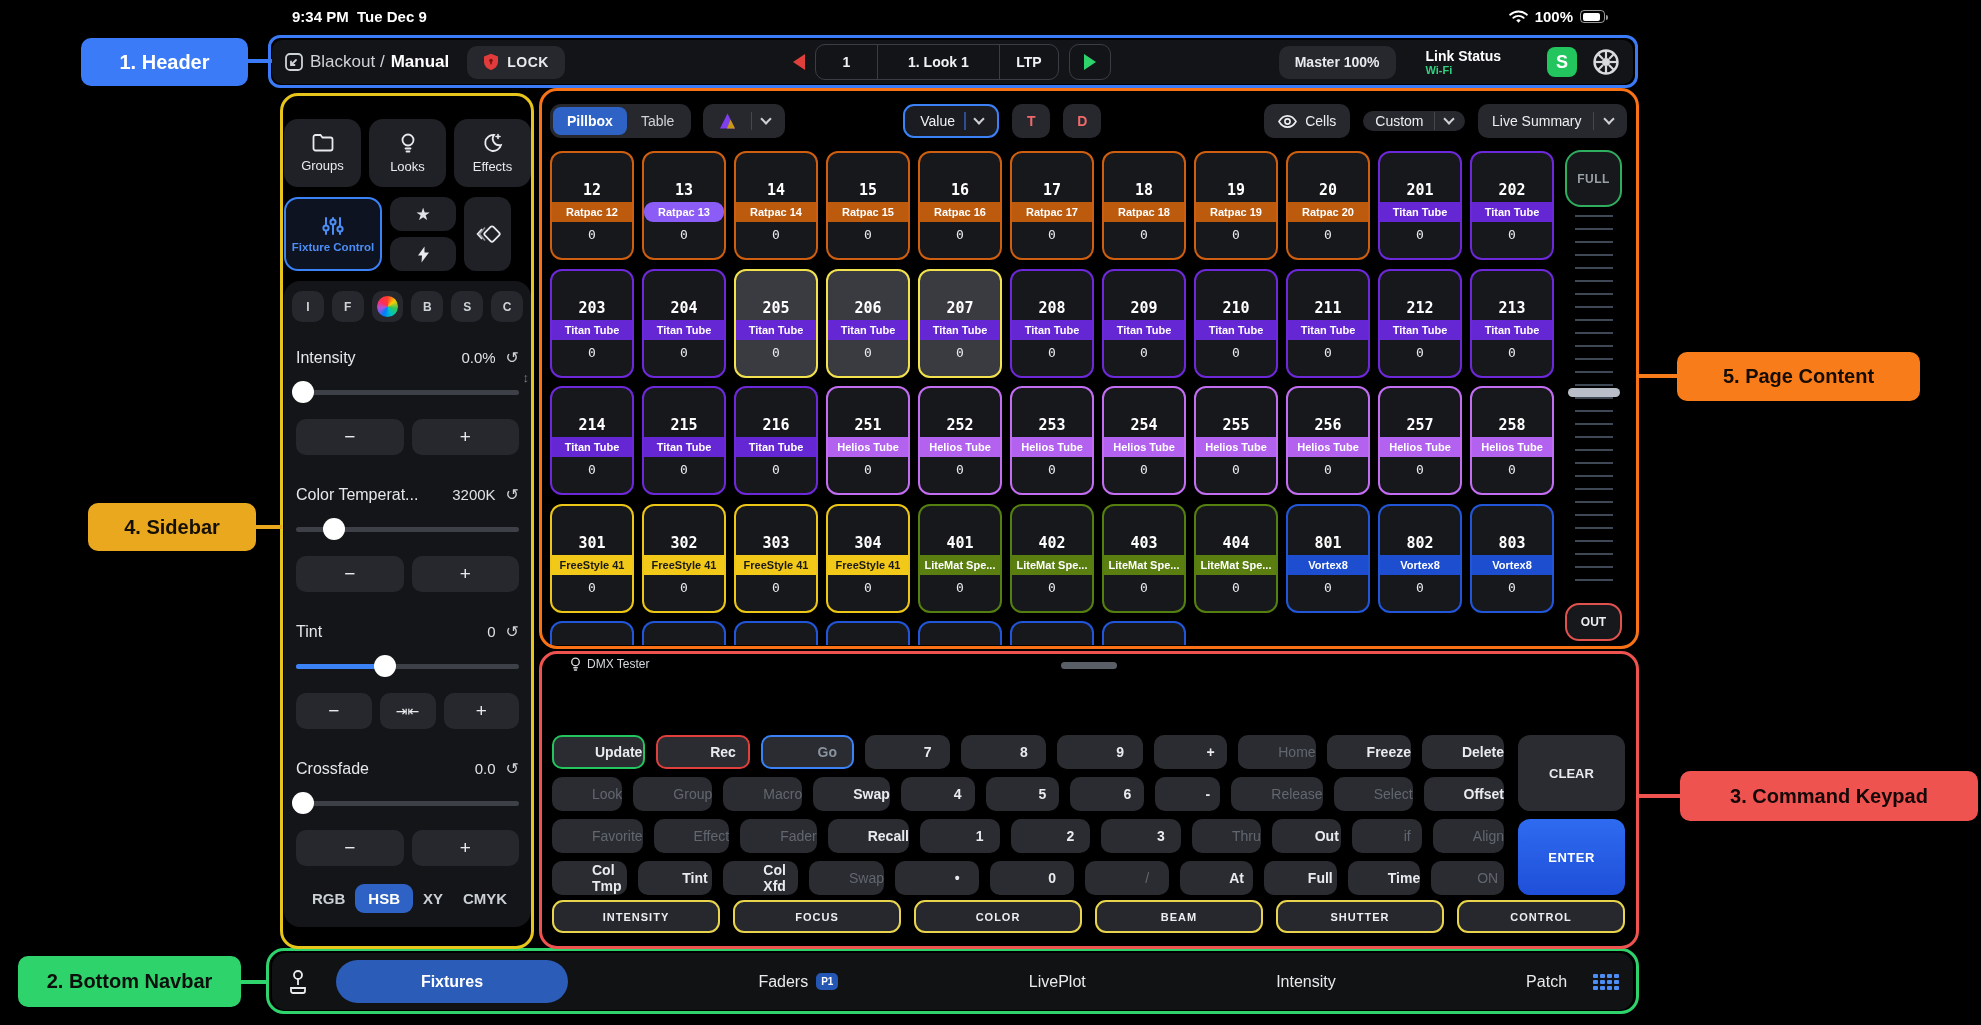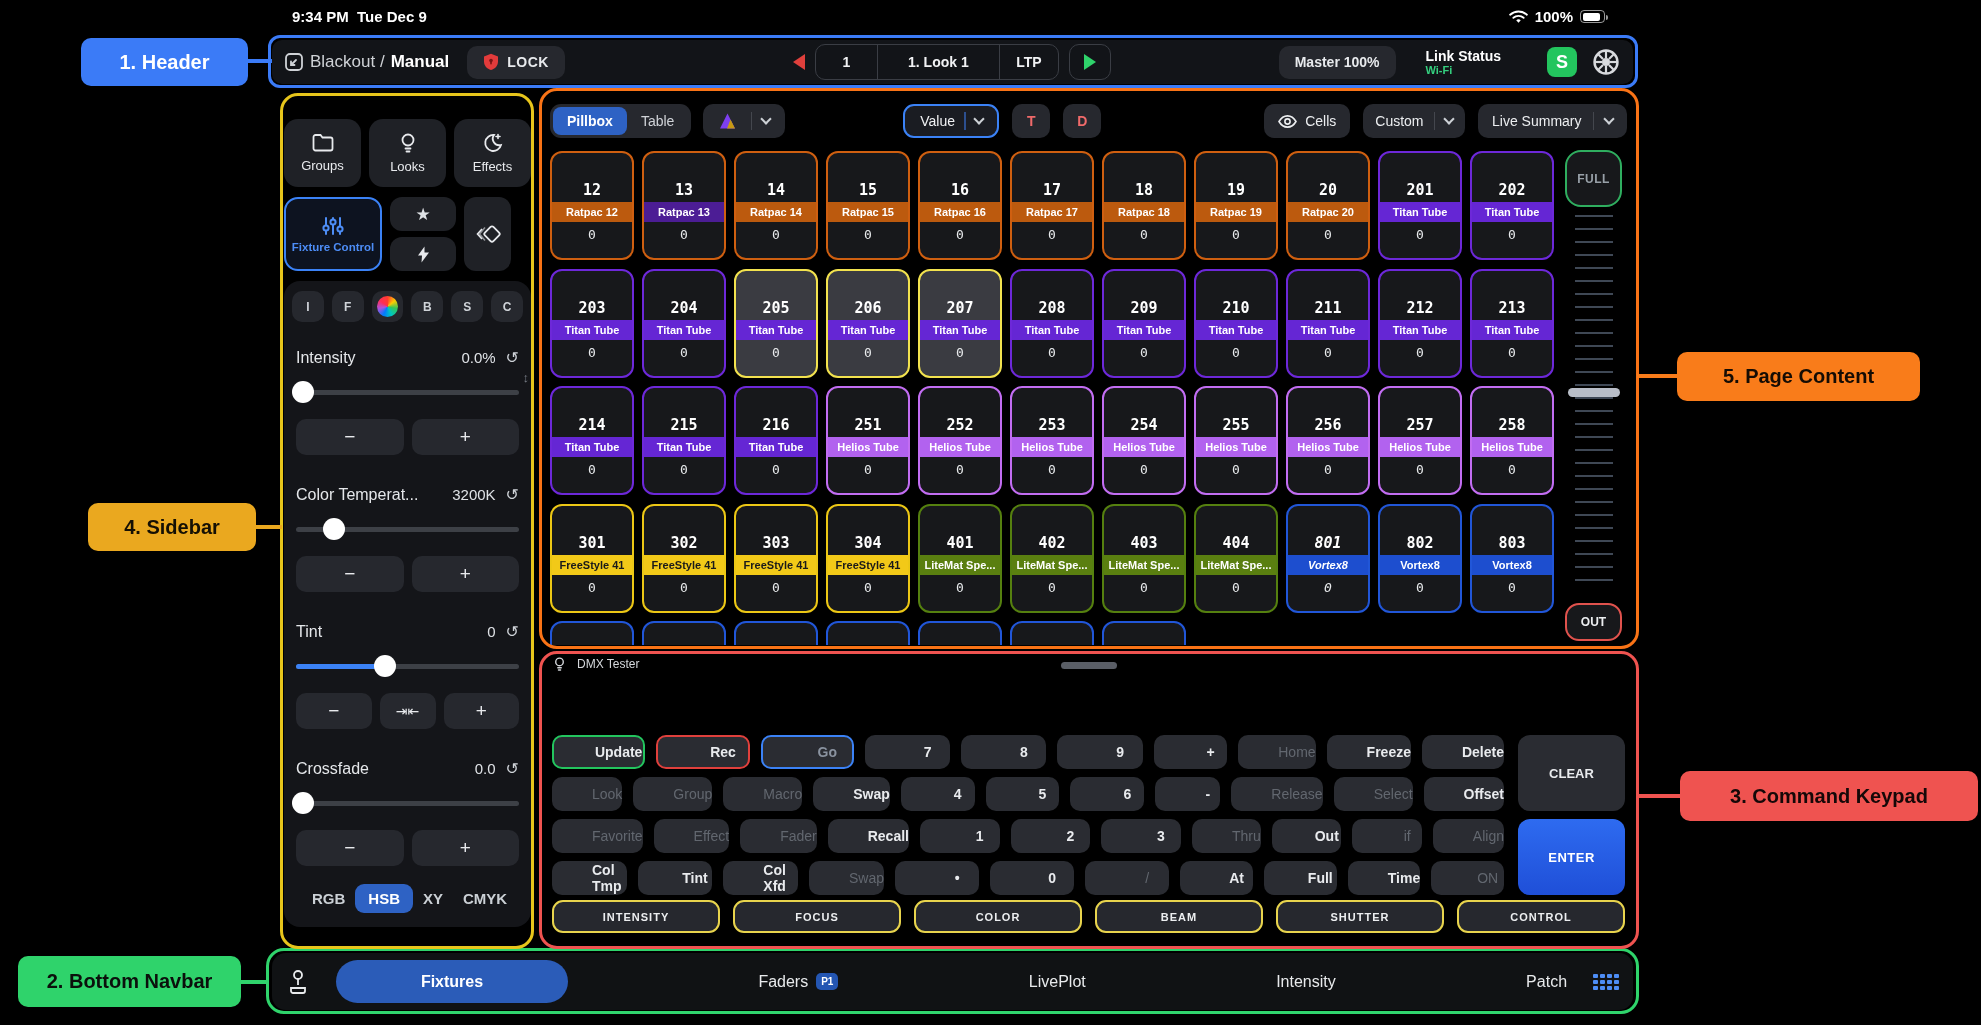--- a/index.html
+++ b/index.html
@@ -95,21 +95,21 @@
   #tab-table { color:#d0d3d8; padding:0 14px; display:flex; align-items:center; font-size:14px; }
   #tri-dropdown { margin-left:12px; height:34px; width:82px; gap:10px; }
   .vdiv { width:1.5px; height:18px; background:#44474e; }
   .chev { width:8px; height:8px; border-right:2px solid #cdd1d6; border-bottom:2px solid #cdd1d6;
     transform:rotate(45deg); margin-top:-4px; }
   #value-dd { margin-left:118px; height:34px; width:96px; border:2px solid #3b82f6; border-radius:11px;
     background:#1a1c22; display:flex; align-items:center; justify-content:center; gap:9px;
     font-size:14px; color:#f0f1f3; }
   .td-btn { margin-left:13px; width:38px; height:34px; font-size:14px; font-weight:bold; color:#ef6a6a; }
   #cells-btn { margin-left:auto; height:34px; padding:0 14px; gap:8px; font-size:14px; color:#eceef0; }
-  #custom-dd { margin-left:13px; height:34px; padding:0 12px; gap:10px; font-size:14px; color:#eceef0; }
+  #custom-dd { margin-left:13px; height:20px; padding:0 12px; gap:10px; font-size:14px; color:#eceef0; }
   #livesum-dd { margin-left:13px; height:34px; padding:0 14px; gap:11px; font-size:14px; color:#eceef0; }
 
   #grid { position:absolute; left:8px; top:59px; width:1004px; height:494px; overflow:hidden;
     display:grid; grid-template-columns:repeat(11, 84px); grid-auto-rows:109px; gap:8.5px 8px; }
   .cell { border:2px solid; border-radius:12px; background:#17181b; display:flex; flex-direction:column; overflow:hidden; }
   .cell.sel { background:#3a3b41; border-color:#f2e24e !important; }
   .cnum { height:49px; display:flex; align-items:flex-end; justify-content:center; padding-bottom:3px;
     font-family:"DejaVu Sans Mono", monospace; font-size:15px; font-weight:bold; color:#fff; }
   .cband { height:20px; display:flex; align-items:center; justify-content:center; font-size:11px; font-weight:bold;
     white-space:nowrap; overflow:hidden; }
@@ -121,21 +121,21 @@
     font-size:12px; font-weight:bold; color:#98a0a8; letter-spacing:.5px; }
   #fader-ticks { position:absolute; left:1033px; top:123px; width:38px; height:372px;
     background:repeating-linear-gradient(180deg,#3f4855 0 2px, transparent 2px 13px); }
   #fader-handle { position:absolute; left:1026px; top:296px; width:52px; height:9px; background:#b9bec8; border-radius:5px; }
   #out-btn { position:absolute; left:1023px; top:511px; width:57px; height:38px; border:2px solid #e0524d;
     border-radius:14px; background:#17181b; display:flex; align-items:center; justify-content:center;
     font-size:12px; font-weight:bold; color:#eceef0; }
 
   
   #keypad { left:542px; top:654px; width:1093px; height:292px; }
-  #dmx-label { position:absolute; left:12px; top:3px; display:flex; align-items:center; gap:12px;
+  #dmx-label { position:absolute; left:28px; top:3px; display:flex; align-items:center; gap:6px;
     font-size:12px; color:#d5d8dc; }
   #drag-pill { position:absolute; left:50%; top:8px; width:56px; height:7px; margin-left:-28px;
     background:#5a5e66; border-radius:4px; }
   #cmd-row { position:absolute; left:10px; right:10px; top:26px; height:42px; display:flex; gap:14px; }
   #cmd-field { flex:1; background:#26282e; border-radius:11px; display:flex; align-items:center; padding:0 16px;
     font-family:"DejaVu Sans Mono", monospace; font-size:15px; font-weight:bold; color:#eef0f2; }
   .cmd-nav { width:67px; background:#26282e; border-radius:11px; display:flex; align-items:center; justify-content:center;
     font-size:20px; color:#eceef0; }
   #cmd-up { width:62px; background:#26282e; border-radius:11px; display:flex; align-items:center; justify-content:center; }
   #cmd-up .circ { width:31px; height:31px; border:2.5px solid #3b82f6; border-radius:50%;
@@ -479,21 +479,21 @@
   </div>
 
   <div id="grid">
       <div class="cell" style="border-color: rgb(207, 95, 16);">
         <div class="cnum">12</div>
         <div class="cband" style="background: rgb(188, 90, 14); color: rgb(255, 255, 255);">Ratpac 12</div>
         <div class="cval">0</div>
       </div>
       <div class="cell" style="border-color: rgb(207, 95, 16);">
         <div class="cnum">13</div>
-        <div class="cband" style="background: #4c1d95; color: rgb(255, 255, 255);">Ratpac 13</div>
+        <div class="cband" style="background: #8b5cf6; color: rgb(255, 255, 255); border-radius: 9px;">Ratpac 13</div>
         <div class="cval">0</div>
       </div>
       <div class="cell" style="border-color: rgb(207, 95, 16);">
         <div class="cnum">14</div>
         <div class="cband" style="background: rgb(188, 90, 14); color: rgb(255, 255, 255);">Ratpac 14</div>
         <div class="cval">0</div>
       </div>
       <div class="cell" style="border-color: rgb(207, 95, 16);">
         <div class="cnum">15</div>
         <div class="cband" style="background: rgb(188, 90, 14); color: rgb(255, 255, 255);">Ratpac 15</div>
@@ -677,21 +677,21 @@
       <div class="cell" style="border-color: rgb(85, 128, 15);">
         <div class="cnum">403</div>
         <div class="cband" style="background: rgb(90, 127, 16); color: rgb(255, 255, 255);">LiteMat Spe...</div>
         <div class="cval">0</div>
       </div>
       <div class="cell" style="border-color: rgb(85, 128, 15);">
         <div class="cnum">404</div>
         <div class="cband" style="background: rgb(90, 127, 16); color: rgb(255, 255, 255);">LiteMat Spe...</div>
         <div class="cval">0</div>
       </div>
-      <div class="cell" style="border-color: rgb(33, 86, 216); font-style: italic;">
+      <div class="cell" style="border-color: rgb(33, 86, 216);">
         <div class="cnum">801</div>
         <div class="cband" style="background: rgb(29, 78, 207); color: rgb(255, 255, 255);">Vortex8</div>
         <div class="cval">0</div>
       </div>
       <div class="cell" style="border-color: rgb(33, 86, 216);">
         <div class="cnum">802</div>
         <div class="cband" style="background: rgb(29, 78, 207); color: rgb(255, 255, 255);">Vortex8</div>
         <div class="cval">0</div>
       </div>
       <div class="cell" style="border-color: rgb(33, 86, 216);">

